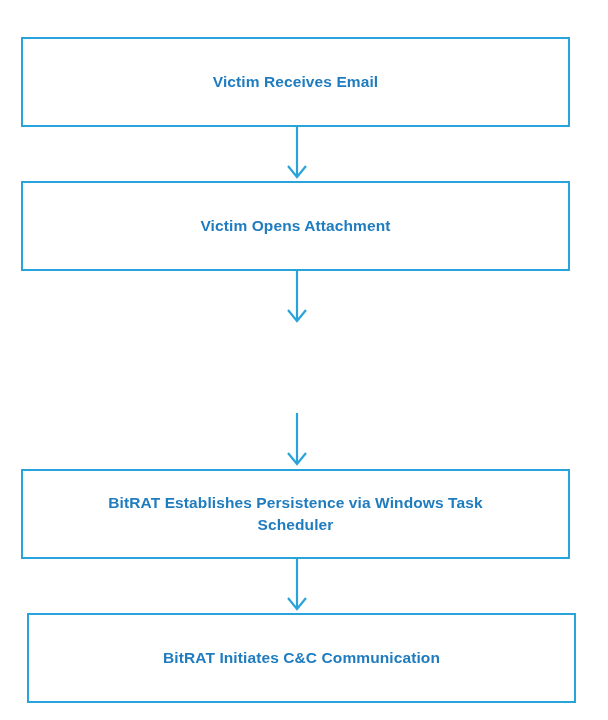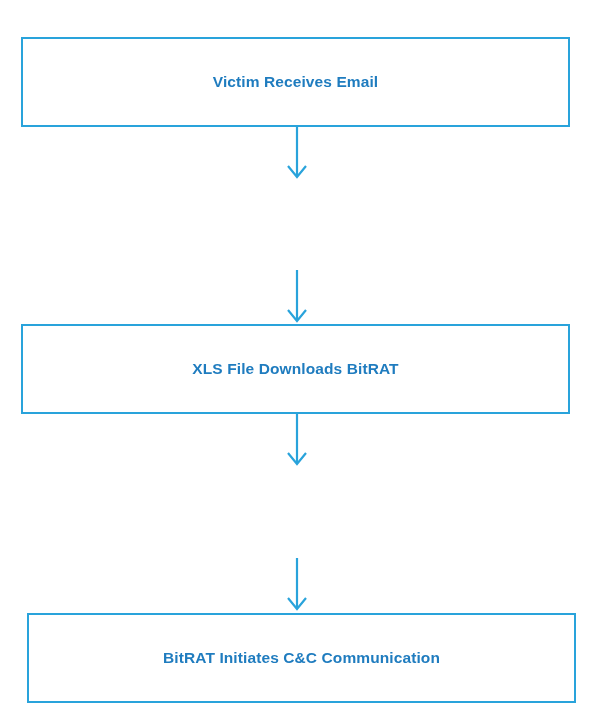--- a/index.html
+++ b/index.html
@@ -73,39 +73,43 @@
     <span class="flow-node-label">Victim Receives Email</span>
   </div>
 
   <div class="flow-connector flow-connector-1">
     <svg viewBox="0 0 32 56" xmlns="http://www.w3.org/2000/svg" aria-hidden="true">
       <path d="M16 0 L16 50" stroke="#29a3db" stroke-width="2.2" fill="none"></path>
       <path d="M7 40 L16 51 L25 40" stroke="#29a3db" stroke-width="2.2" fill="none" stroke-linecap="butt" stroke-linejoin="miter"></path>
     </svg>
   </div>
 
+  <div class="flow-node flow-node-2">
+    <span class="flow-node-label">Victim Opens Attachment</span>
+  </div>
 
   <div class="flow-connector flow-connector-2">
     <svg viewBox="0 0 32 56" xmlns="http://www.w3.org/2000/svg" aria-hidden="true">
       <path d="M16 0 L16 50" stroke="#29a3db" stroke-width="2.2" fill="none"></path>
       <path d="M7 40 L16 51 L25 40" stroke="#29a3db" stroke-width="2.2" fill="none" stroke-linecap="butt" stroke-linejoin="miter"></path>
     </svg>
   </div>
 
-  <div class="flow-node flow-node-3">
-    <span class="flow-node-label">XLS File Downloads BitRAT</span>
-  </div>
 
   <div class="flow-connector flow-connector-3">
     <svg viewBox="0 0 32 56" xmlns="http://www.w3.org/2000/svg" aria-hidden="true">
       <path d="M16 0 L16 50" stroke="#29a3db" stroke-width="2.2" fill="none"></path>
       <path d="M7 40 L16 51 L25 40" stroke="#29a3db" stroke-width="2.2" fill="none" stroke-linecap="butt" stroke-linejoin="miter"></path>
     </svg>
   </div>
 
+  <div class="flow-node flow-node-4">
+    <span class="flow-node-label">BitRAT Establishes Persistence via Windows Task
+Scheduler</span>
+  </div>
 
   <div class="flow-connector flow-connector-4">
     <svg viewBox="0 0 32 56" xmlns="http://www.w3.org/2000/svg" aria-hidden="true">
       <path d="M16 0 L16 50" stroke="#29a3db" stroke-width="2.2" fill="none"></path>
       <path d="M7 40 L16 51 L25 40" stroke="#29a3db" stroke-width="2.2" fill="none" stroke-linecap="butt" stroke-linejoin="miter"></path>
     </svg>
   </div>
 
   <div class="flow-node flow-node-5">
     <span class="flow-node-label">BitRAT Initiates C&amp;C Communication</span>

